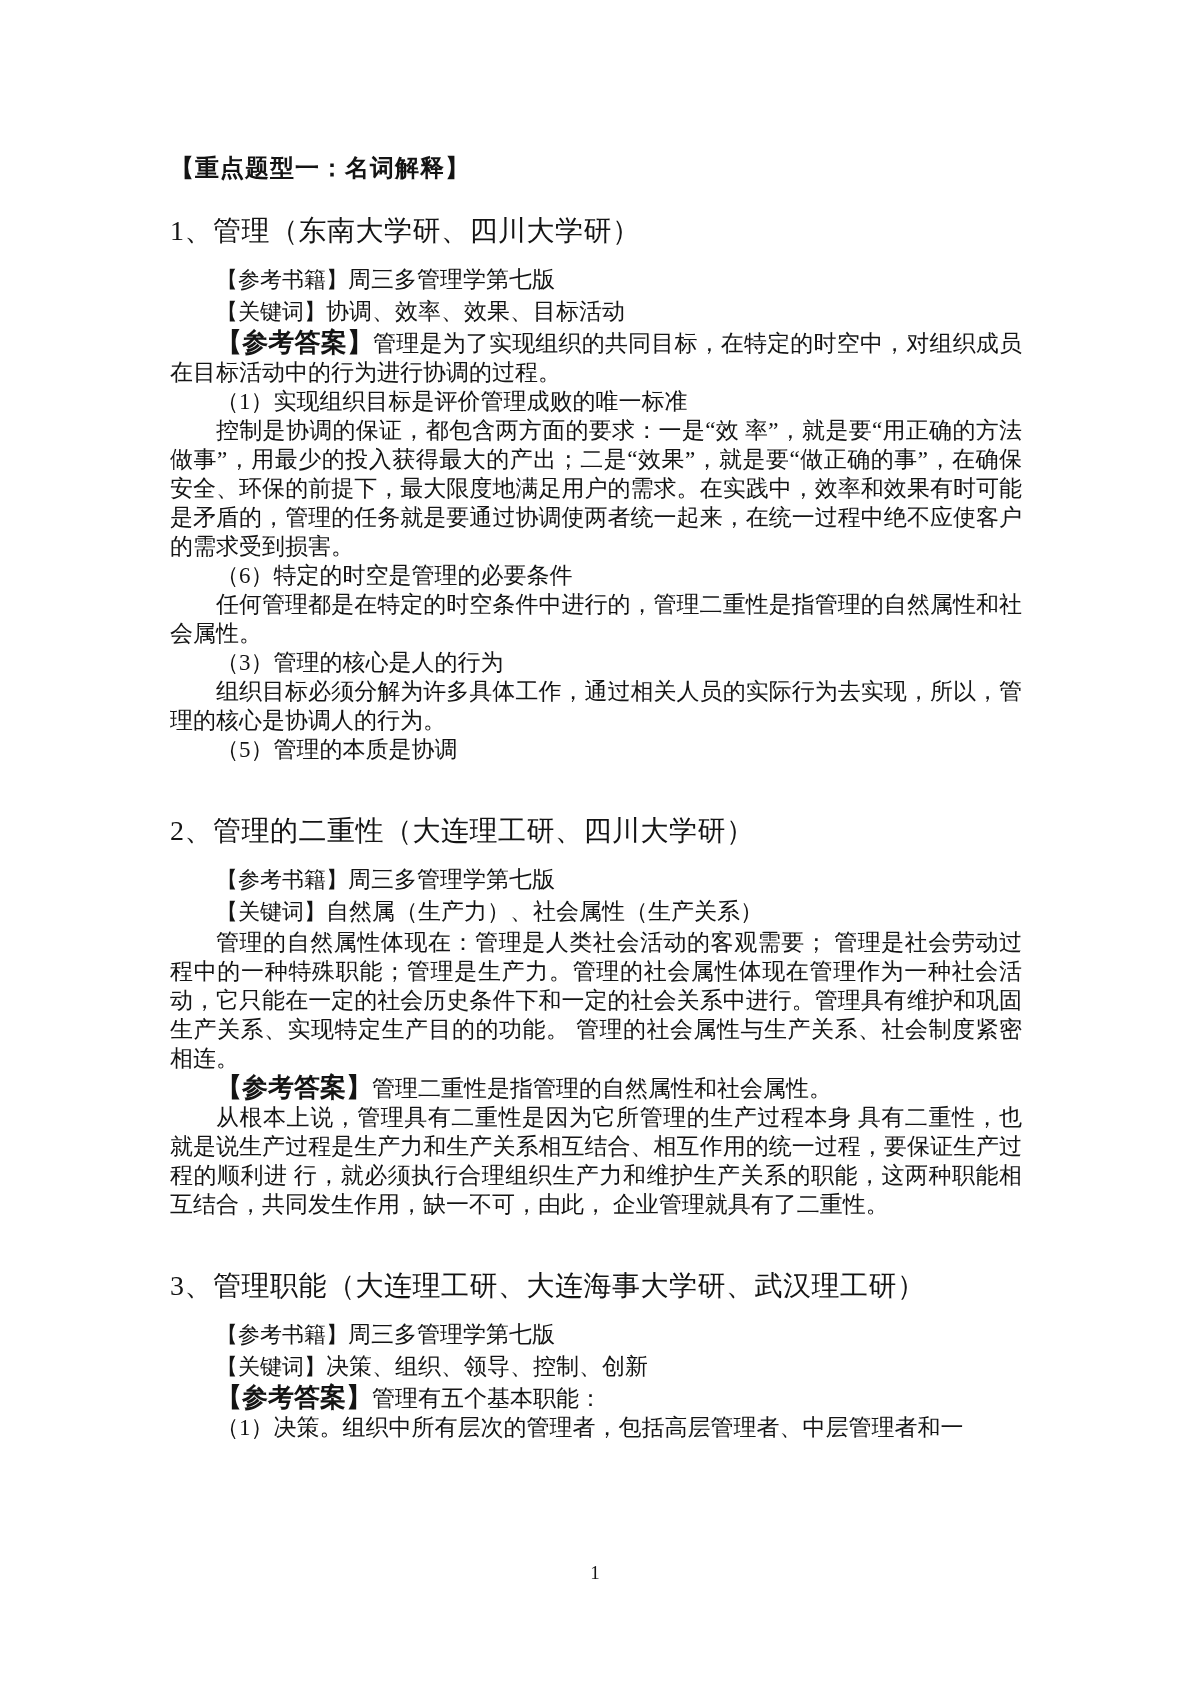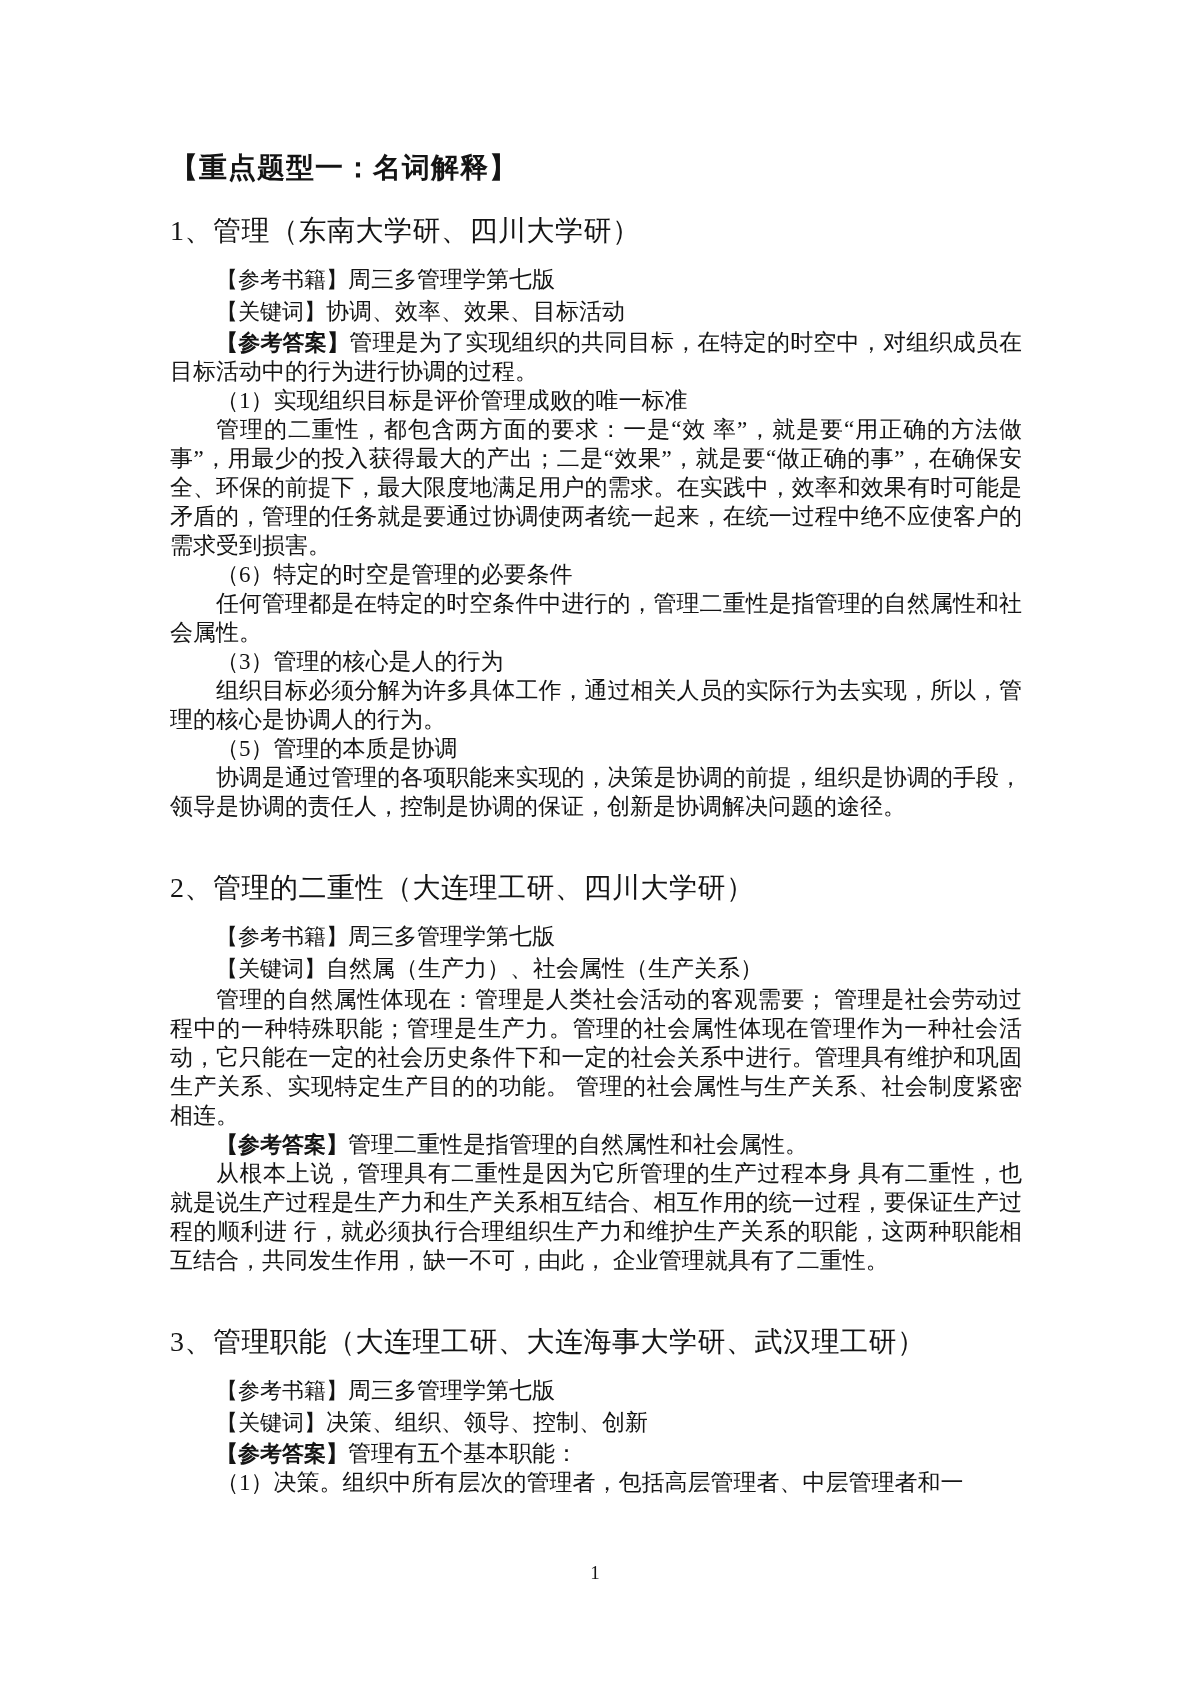--- a/index.html
+++ b/index.html
@@ -13,21 +13,21 @@
     color: #141414;
   }
   .page {
     box-sizing: border-box;
     width: 1190px;
     height: 1683px;
     padding: 148px 168px 0 170px;
   }
   .doc-title {
     font-family: Liberation Serif, serif;
-    font-size: 28px;
+    font-size: 24px;
     font-weight: 900;
     line-height: 40px;
     margin: 0 0 24px 0;
     letter-spacing: 1px;
   }
   .section-heading {
     font-size: 28px;
     font-weight: normal;
     line-height: 38px;
     margin: 48px 0 14px 0;
@@ -45,21 +45,21 @@
   .para {
     font-size: 23px;
     line-height: 29px;
     margin: 0;
     text-indent: 2em;
     text-align: justify;
   }
   .para .label {
     font-weight: bold;
     font-family: "DejaVu Sans", "Liberation Sans", sans-serif;
-    font-size: 22px;
+    font-size: 26px;
     margin-top: 20px;
   }
   .footer {
     position: absolute;
     left: 0;
     right: 0;
     bottom: 100px;
     text-align: center;
     font-size: 19px;
     line-height: 20px;
@@ -71,27 +71,26 @@
 
 <div class="page">
   <h1 class="doc-title">【重点题型一：名词解释】</h1>
   <div>
       <section class="section">
         <h2 class="section-heading">1、管理（东南大学研、四川大学研）</h2>
         <p class="meta"><span class="label">【参考书籍】</span><span>周三多管理学第七版</span></p>
         <p class="meta"><span class="label">【关键词】</span><span>协调、效率、效果、目标活动</span></p>
         <p class="para"><span class="label">【参考答案】</span><span>管理是为了实现组织的共同目标，在特定的时空中，对组织成员在目标活动中的行为进行协调的过程。</span></p>
         <p class="para">（1）实现组织目标是评价管理成败的唯一标准</p>
-        <p class="para">管理的二重性，都包含两方面的要求：一是“效 率”，就是要“用正确的方法做事”，用最少的投入获得最大的产出；二是“效果”，就是要“做正确的事”，在确保安全、环保的前提下，最大限度地满足用户的需求。在实践中，效率和效果有时可能是矛盾的，管理的任务就是要通过协调使两者统一起来，在统一过程中绝不应使客户的需求受到损害。</p>
+        <p class="para">控制是协调的保证，都包含两方面的要求：一是“效 率”，就是要“用正确的方法做事”，用最少的投入获得最大的产出；二是“效果”，就是要“做正确的事”，在确保安全、环保的前提下，最大限度地满足用户的需求。在实践中，效率和效果有时可能是矛盾的，管理的任务就是要通过协调使两者统一起来，在统一过程中绝不应使客户的需求受到损害。</p>
         <p class="para">（6）特定的时空是管理的必要条件</p>
         <p class="para">任何管理都是在特定的时空条件中进行的，管理二重性是指管理的自然属性和社会属性。</p>
         <p class="para">（3）管理的核心是人的行为</p>
         <p class="para">组织目标必须分解为许多具体工作，通过相关人员的实际行为去实现，所以，管理的核心是协调人的行为。</p>
         <p class="para">（5）管理的本质是协调</p>
-        <p class="para">协调是通过管理的各项职能来实现的，决策是协调的前提，组织是协调的手段，领导是协调的责任人，控制是协调的保证，创新是协调解决问题的途径。</p>
       </section>
       <section class="section">
         <h2 class="section-heading">2、管理的二重性（大连理工研、四川大学研）</h2>
         <p class="meta"><span class="label">【参考书籍】</span><span>周三多管理学第七版</span></p>
         <p class="meta"><span class="label">【关键词】</span><span>自然属（生产力）、社会属性（生产关系）</span></p>
         <p class="para">管理的自然属性体现在：管理是人类社会活动的客观需要； 管理是社会劳动过程中的一种特殊职能；管理是生产力。管理的社会属性体现在管理作为一种社会活动，它只能在一定的社会历史条件下和一定的社会关系中进行。管理具有维护和巩固生产关系、实现特定生产目的的功能。 管理的社会属性与生产关系、社会制度紧密相连。</p>
         <p class="para"><span class="label">【参考答案】</span><span>管理二重性是指管理的自然属性和社会属性。</span></p>
         <p class="para">从根本上说，管理具有二重性是因为它所管理的生产过程本身 具有二重性，也就是说生产过程是生产力和生产关系相互结合、相互作用的统一过程，要保证生产过程的顺利进 行，就必须执行合理组织生产力和维护生产关系的职能，这两种职能相互结合，共同发生作用，缺一不可，由此， 企业管理就具有了二重性。</p>
       </section>
       <section class="section">

